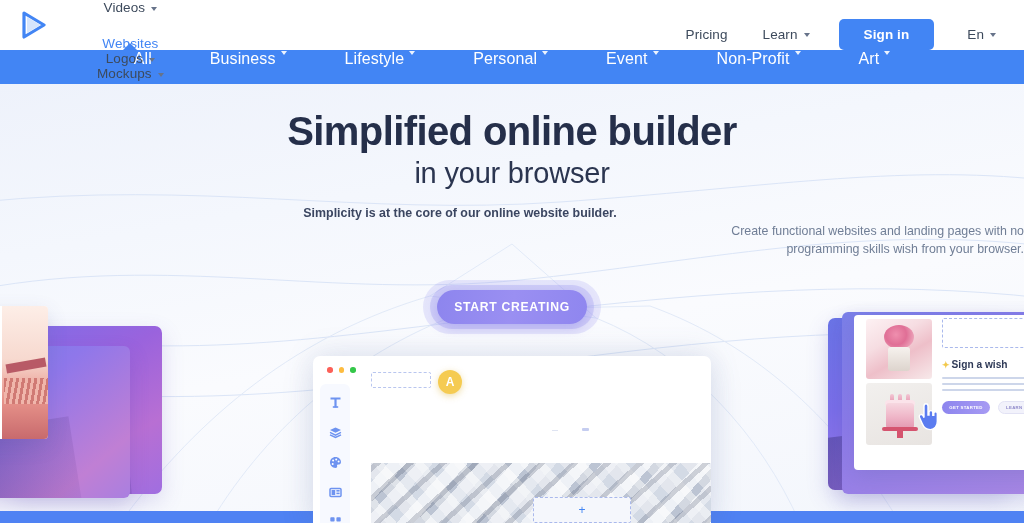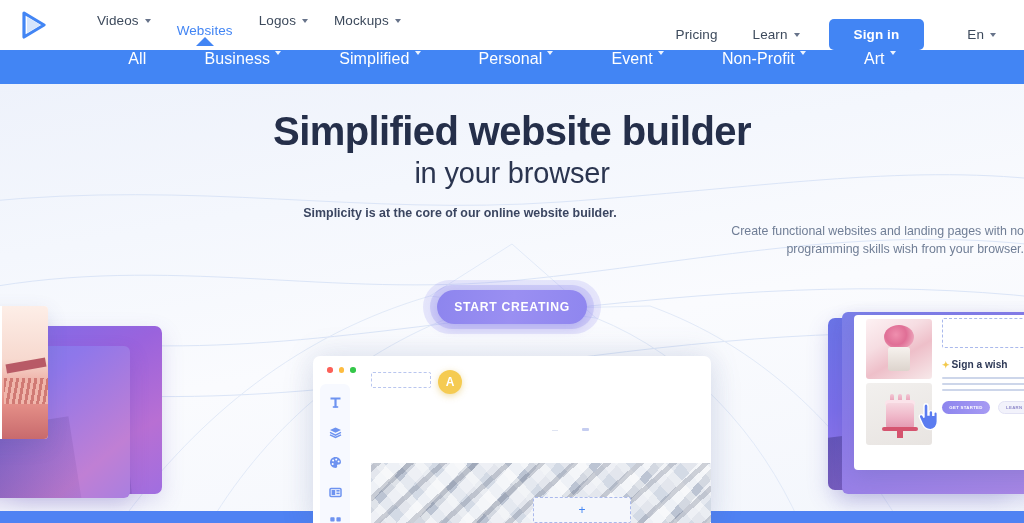--- a/index.html
+++ b/index.html
@@ -23,21 +23,21 @@
     display: flex; align-items: center;
     z-index: 40;
   }
   .logo-wrap {
     position: absolute; left: 17px; top: 9px;
     width: 34px; height: 32px;
     display: flex; align-items: center; justify-content: center;
   }
   .nav-left {
     position: absolute; left: 84px; top: 0; height: 40px;
-    display: flex; align-items: center; gap: 0;
+    display: flex; align-items: center; gap: 0; flex-direction: column;
   }
   .nav-item {
     position: relative;
     font-size: 13.5px;
     color: #3d4a5c;
     padding: 0 13px;
     height: 50px;
     display: flex; align-items: center;
     white-space: nowrap;
     cursor: pointer;
@@ -68,21 +68,21 @@
   .nav-right .nav-item { padding: 0 14px; }
   .signin-btn {
     background: #4285f4;
     color: #fff;
     font-size: 13.5px;
     font-weight: bold;
     border: none;
     border-radius: 5px;
     height: 31px;
     padding: 7px 25px;
-    margin: 0 22px 0 8px;
+    margin: 0 12px 0 8px;
     cursor: pointer;
     font-family: "Liberation Sans", sans-serif;
     letter-spacing: .1px;
   }
 
   
   .subnav {
     position: absolute; top: 50px; left: 0;
     width: 1024px; height: 34px;
     background: #4285f4;
@@ -455,21 +455,21 @@
 
   <div class="subnav">
     <div class="subnav-item">
       <span>All</span>
     </div>
     <div class="subnav-item">
       <span>Business</span>
       <span class="caret-w"></span>
     </div>
     <div class="subnav-item">
-      <span>Simplified</span>
+      <span>Lifestyle</span>
       <span class="caret-w"></span>
     </div>
     <div class="subnav-item">
       <span>Personal</span>
       <span class="caret-w"></span>
     </div>
     <div class="subnav-item">
       <span>Event</span>
       <span class="caret-w"></span>
     </div>
@@ -497,21 +497,21 @@
         <path d="M210,439 C270,340 360,264 470,226"></path>
         <path d="M900,439 C840,340 760,262 650,222"></path>
         <path d="M800,439 C760,350 690,272 596,234"></path>
         <path d="M430,212 L596,234"></path>
         <path d="M470,226 L650,222"></path>
         <path d="M512,160 L430,212"></path>
         <path d="M512,160 L596,234"></path>
       </g>
     </svg>
 
-    <div class="hero-title">Simplified website builder</div>
+    <div class="hero-title">Simplified online builder</div>
     <div class="hero-sub">in your browser</div>
     <div class="hero-lead">Simplicity is at the core of our online website builder.</div>
     <div class="hero-body">
       <div>Create functional websites and landing pages with no</div>
       <div>programming skills wish from your browser.</div>
     </div>
 
     <div class="cta-wrap">
       <div class="cta-halo2"></div>
       <div class="cta-halo1"></div>

